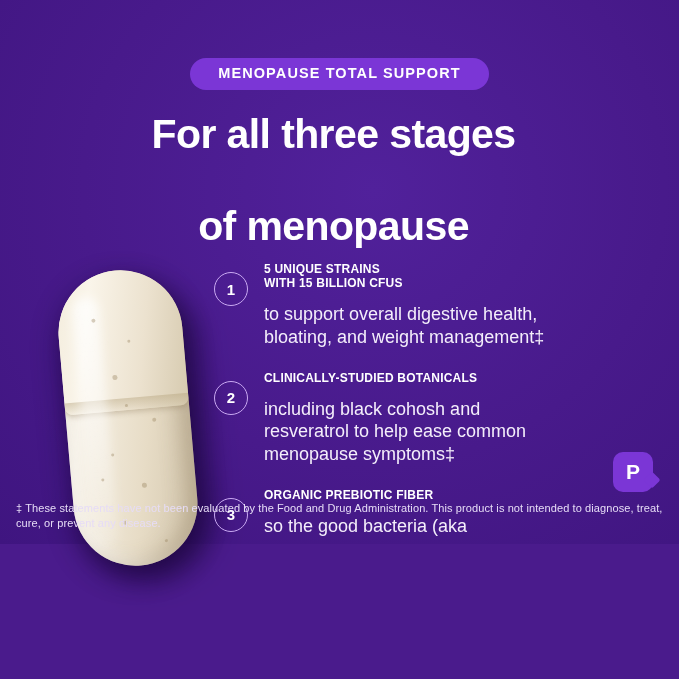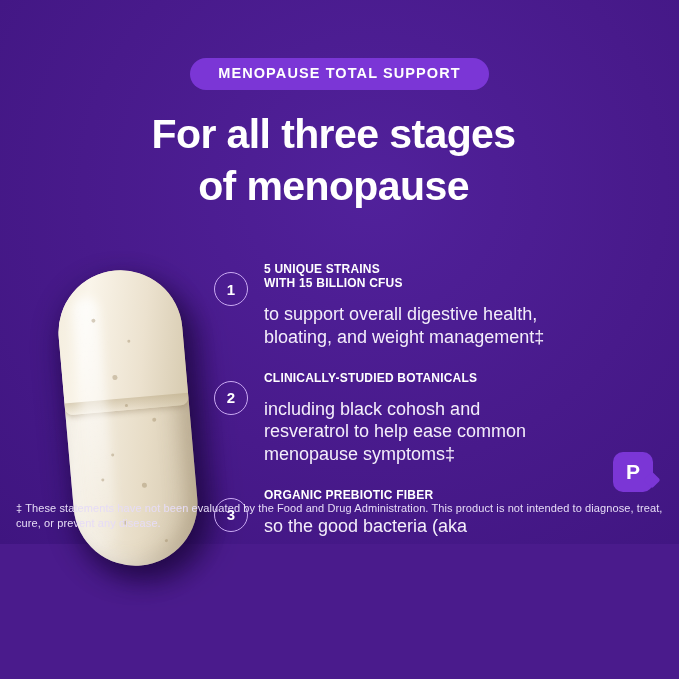--- a/index.html
+++ b/index.html
@@ -39,21 +39,21 @@
     position: absolute;
     top: 108px; left: 0; right: 12px;
     text-align: center;
     color: #ffffff;
     font-weight: bold;
     font-size: 41px;
     line-height: 1.27;
     letter-spacing: -0.6px;
     padding: 0 60px;
   }
-  .headline .l2 { display: block; }
+  .headline .l2 { display: block; margin-top: 40px; }
 
   
   .capsule-area {
     position: absolute;
     left: 40px; top: 250px;
     width: 200px; height: 340px;
   }
   .capsule-shadow {
     position: absolute;
     left: 38px; top: 34px;

